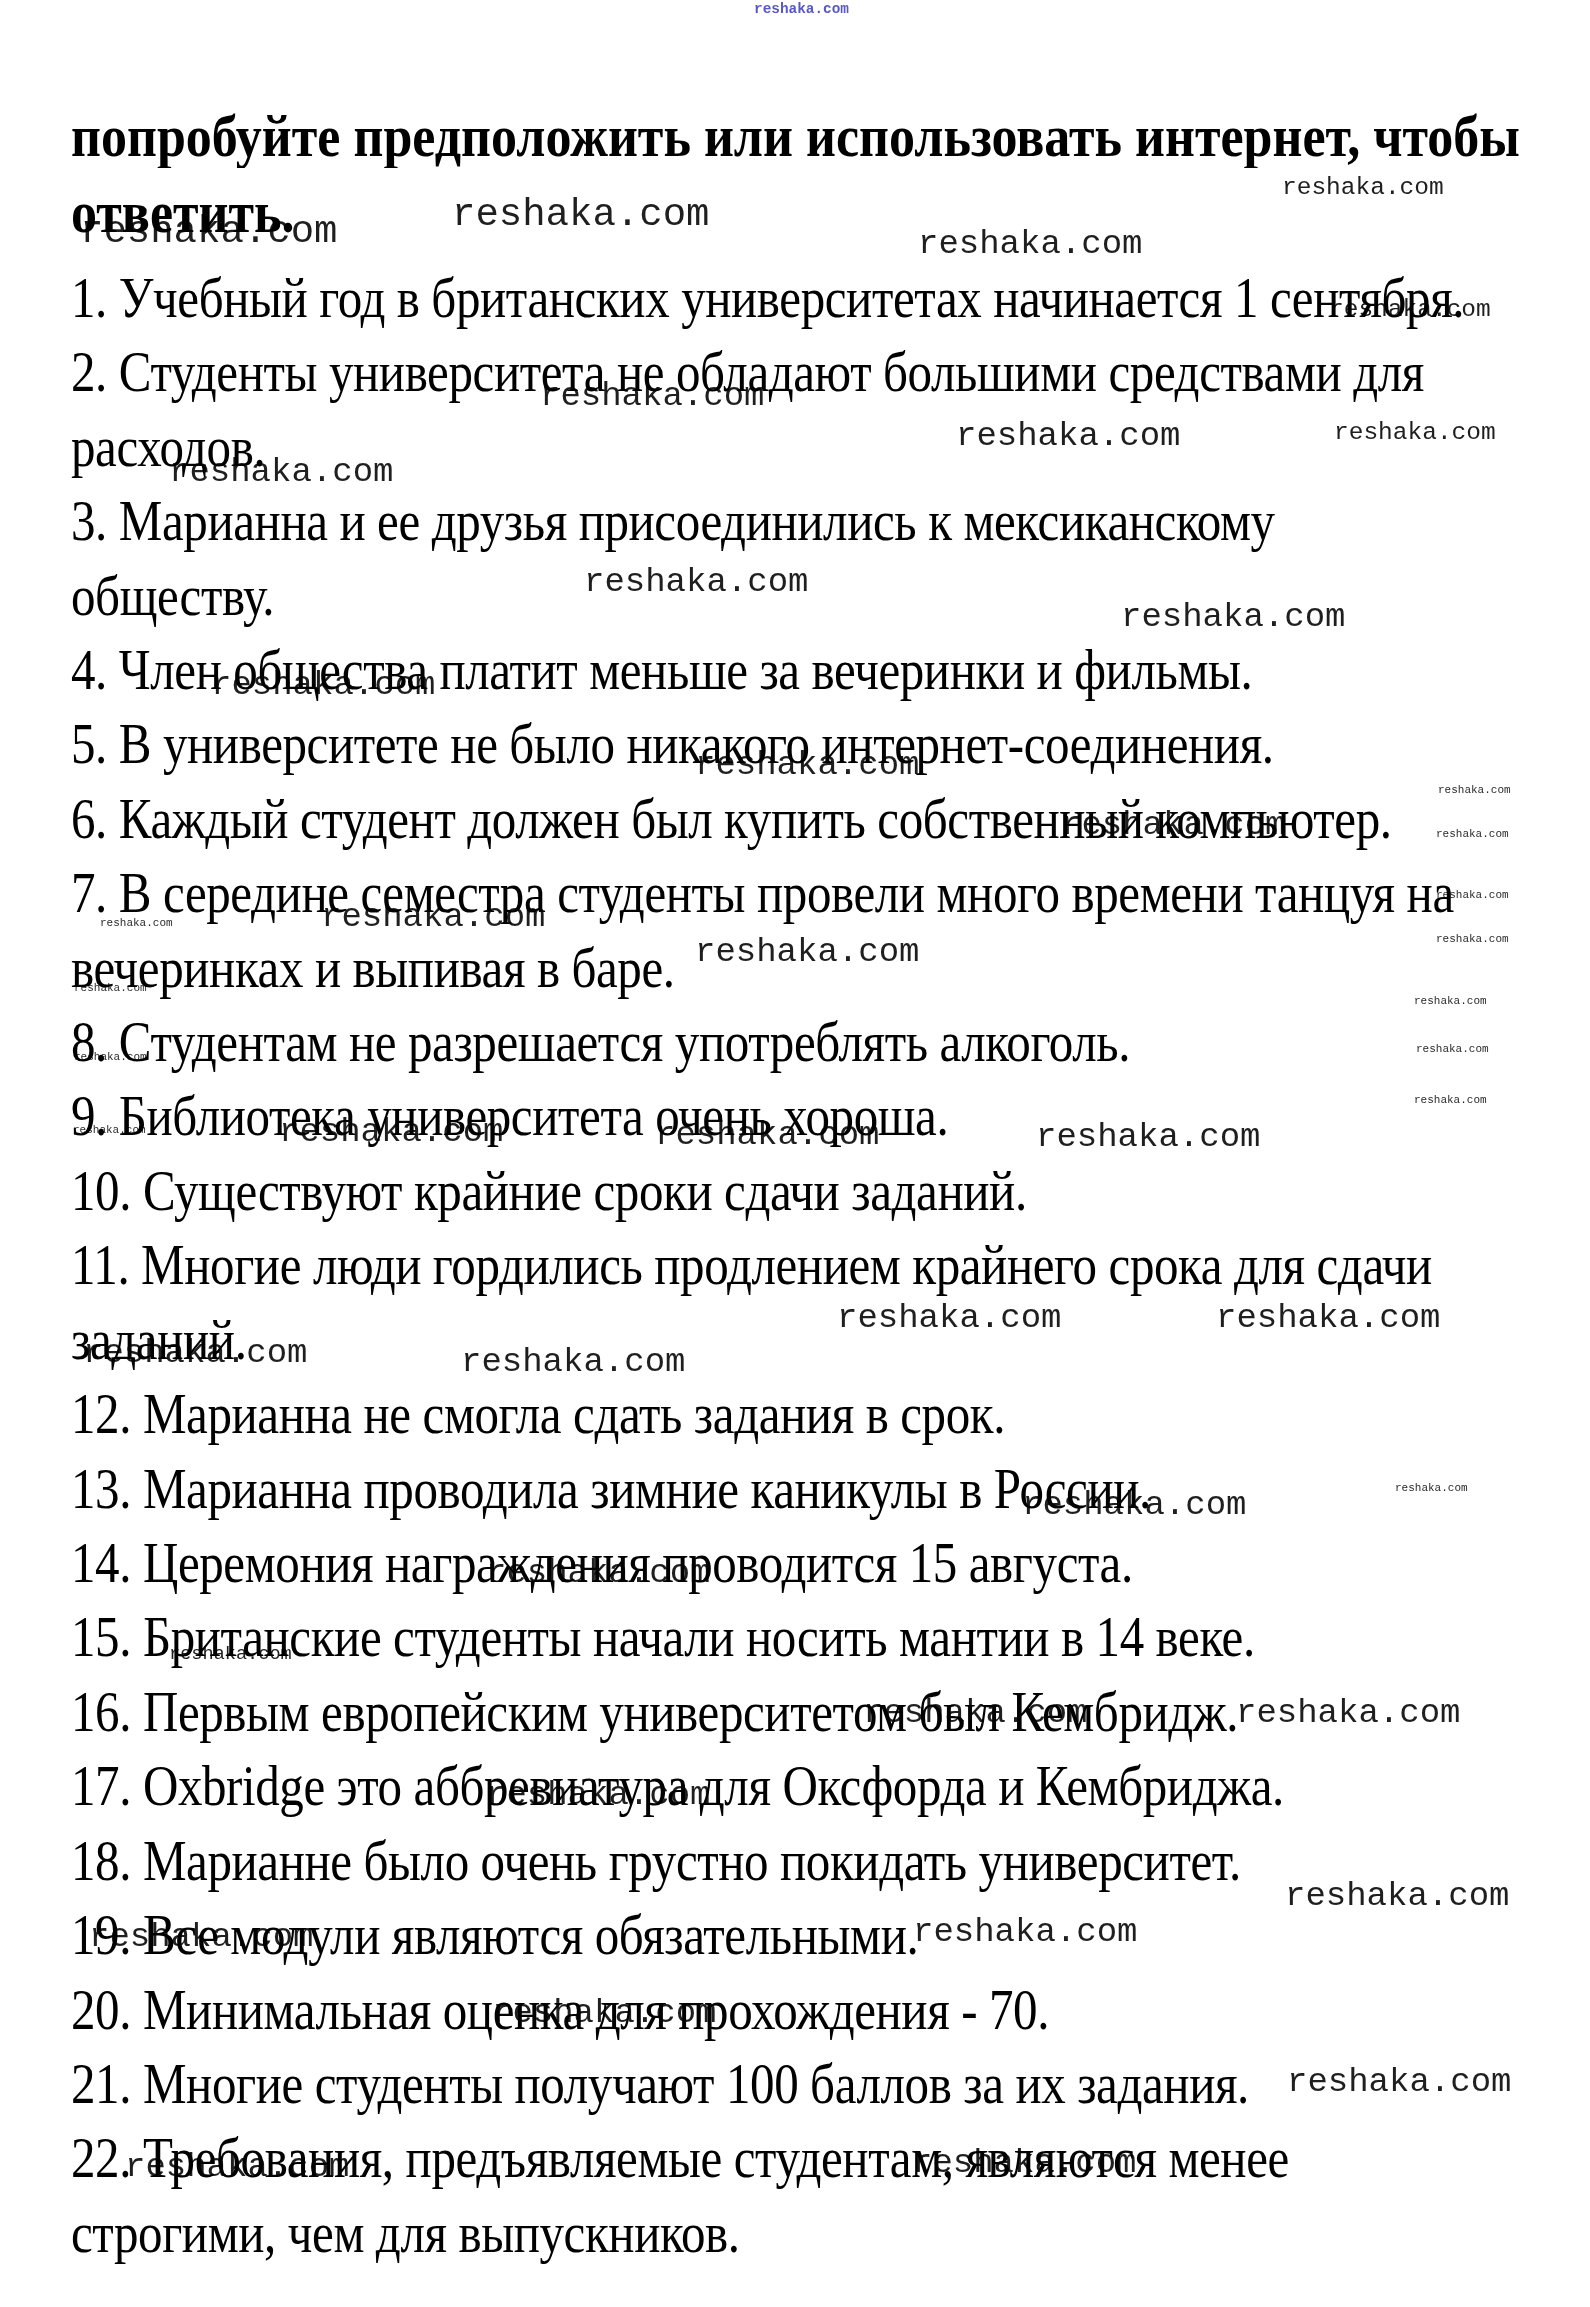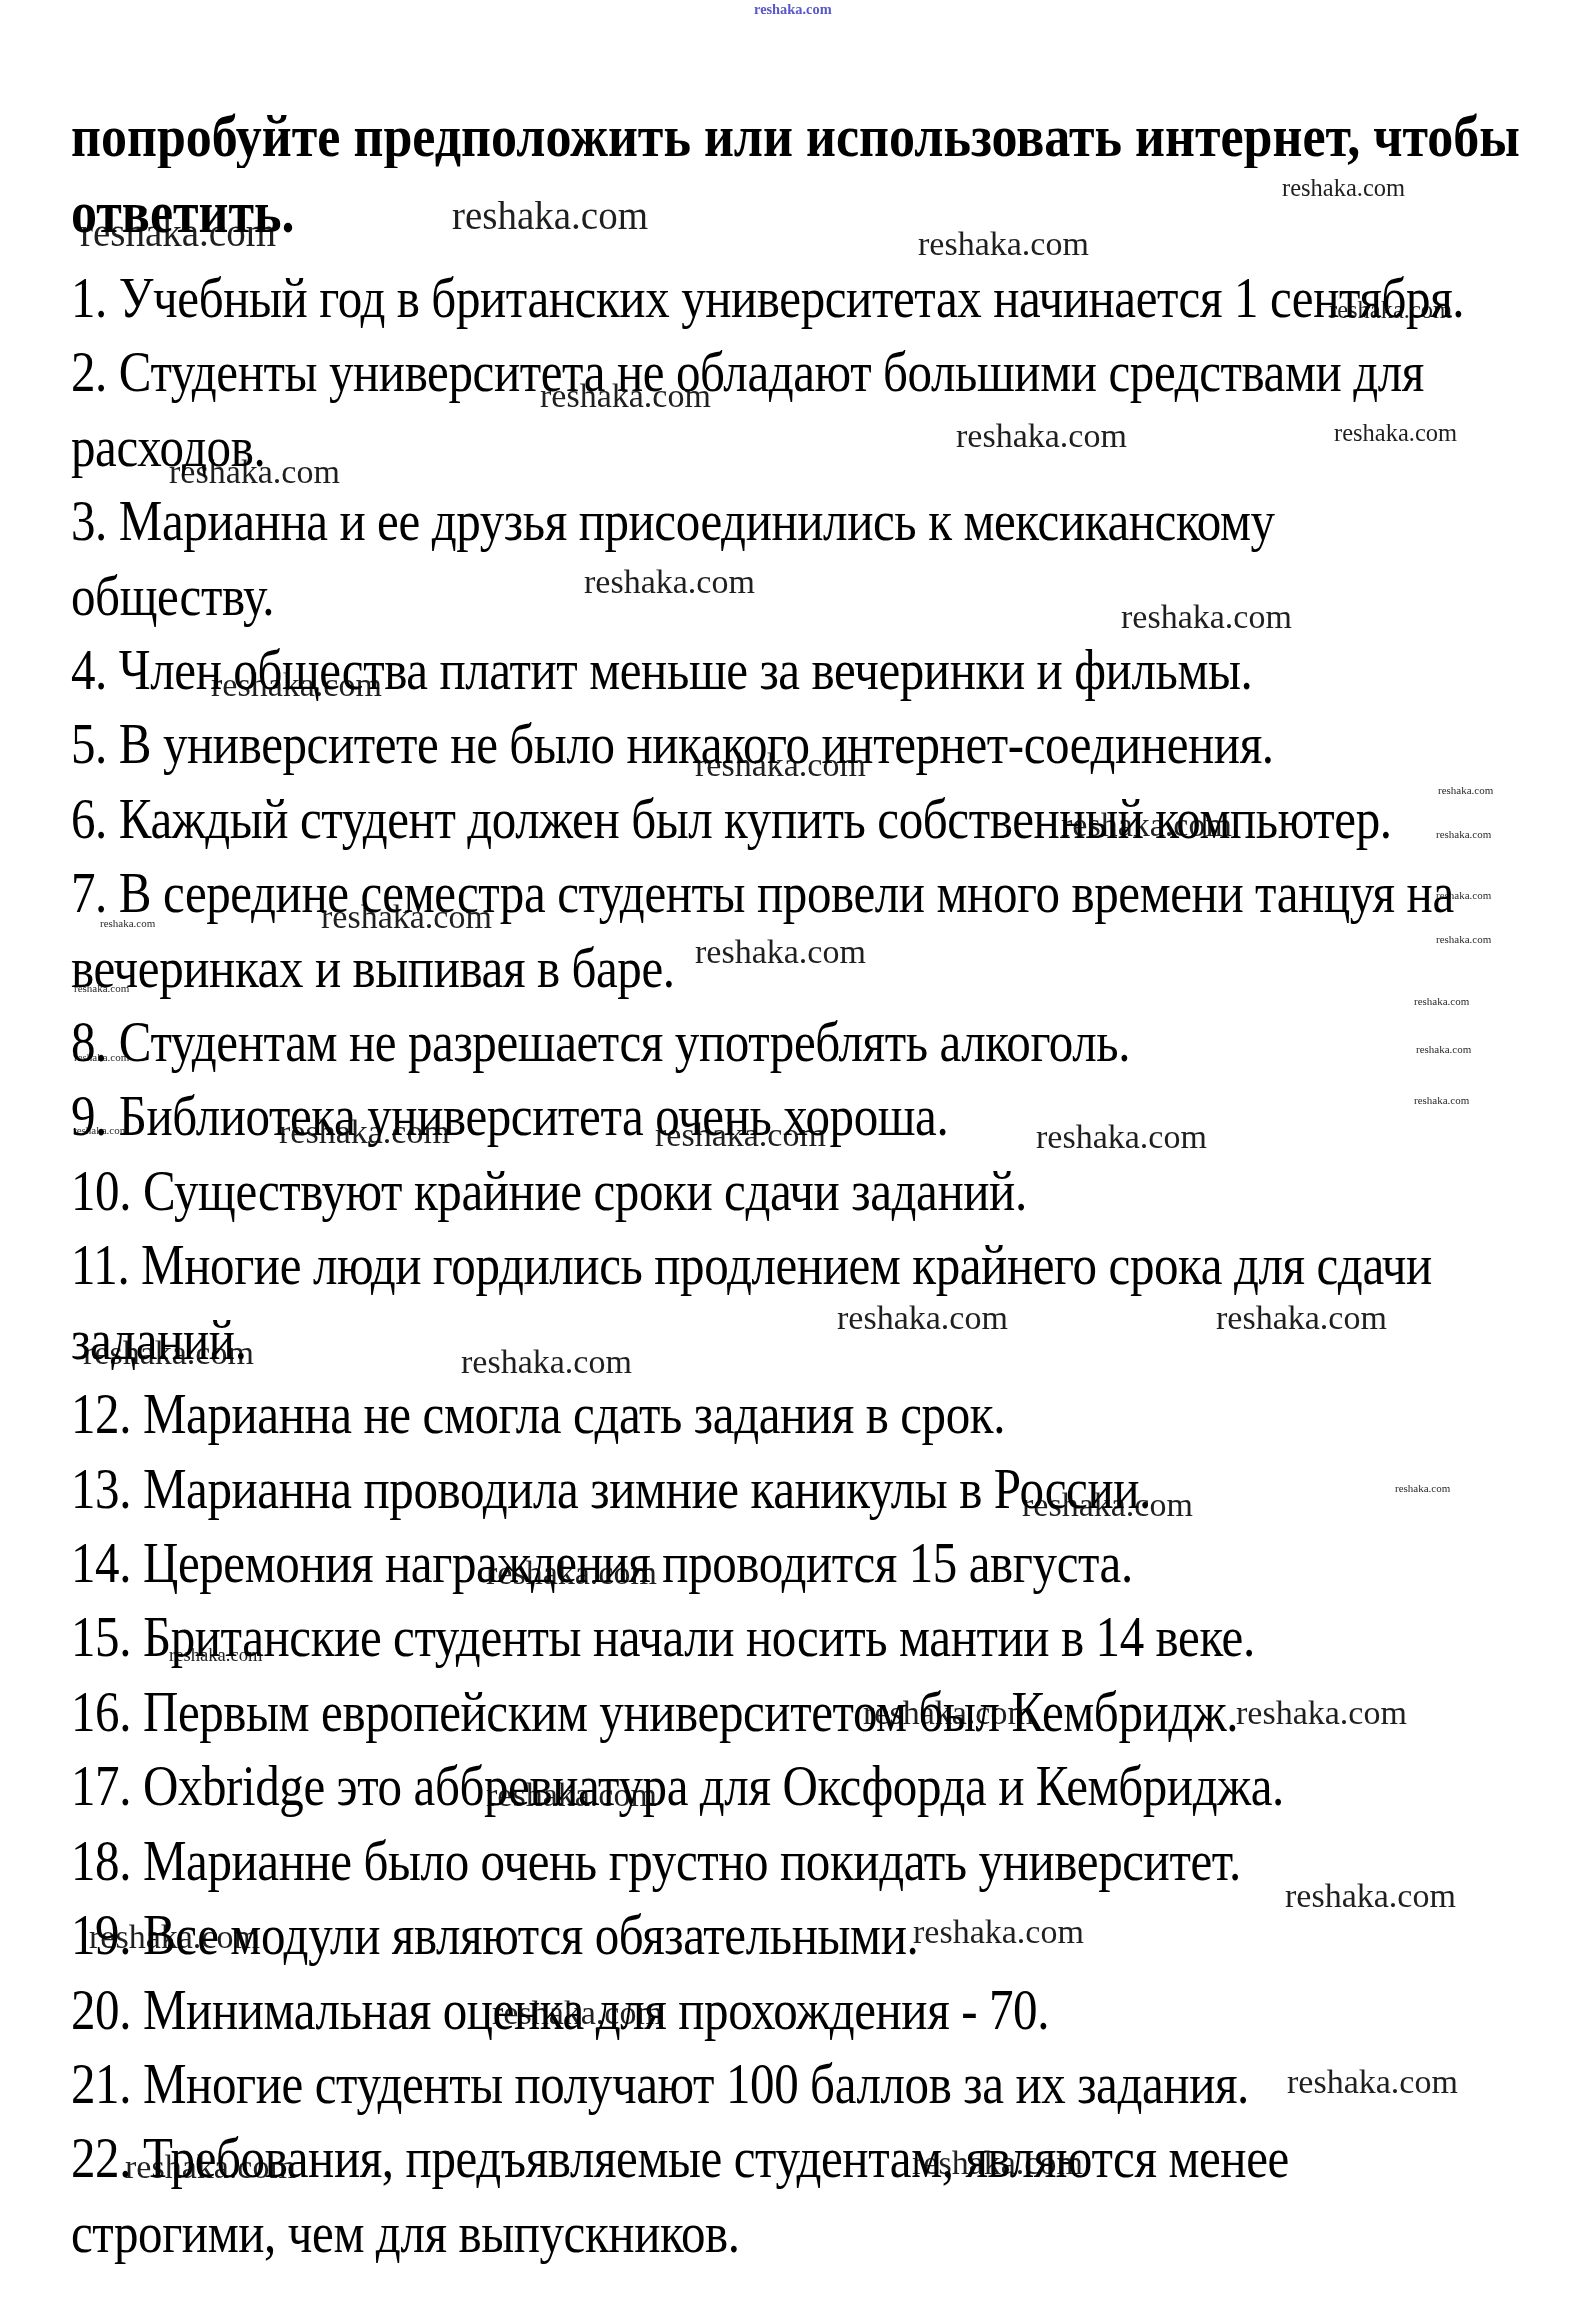--- a/index.html
+++ b/index.html
@@ -38,21 +38,21 @@
     color: #000000;
     white-space: nowrap;
     transform: scaleY(1.18);
     transform-origin: 0 0;
     z-index: 2;
     letter-spacing: -0.4px;
   }
   
   .wm {
     position: absolute;
-    font-family: Liberation Serif, serif;
+    font-family: Liberation Mono, monospace;
     color: #1f1f1f;
     white-space: nowrap;
     z-index: 1;
     line-height: 1;
   }
   .wm-xl  { font-size: 39px; }
   .wm-l   { font-size: 34px; }
   .wm-m   { font-size: 24.5px; }
   .wm-s   { font-size: 18.6px; }
   .wm-t   { font-size: 11px; color: #2a2a2a; }

